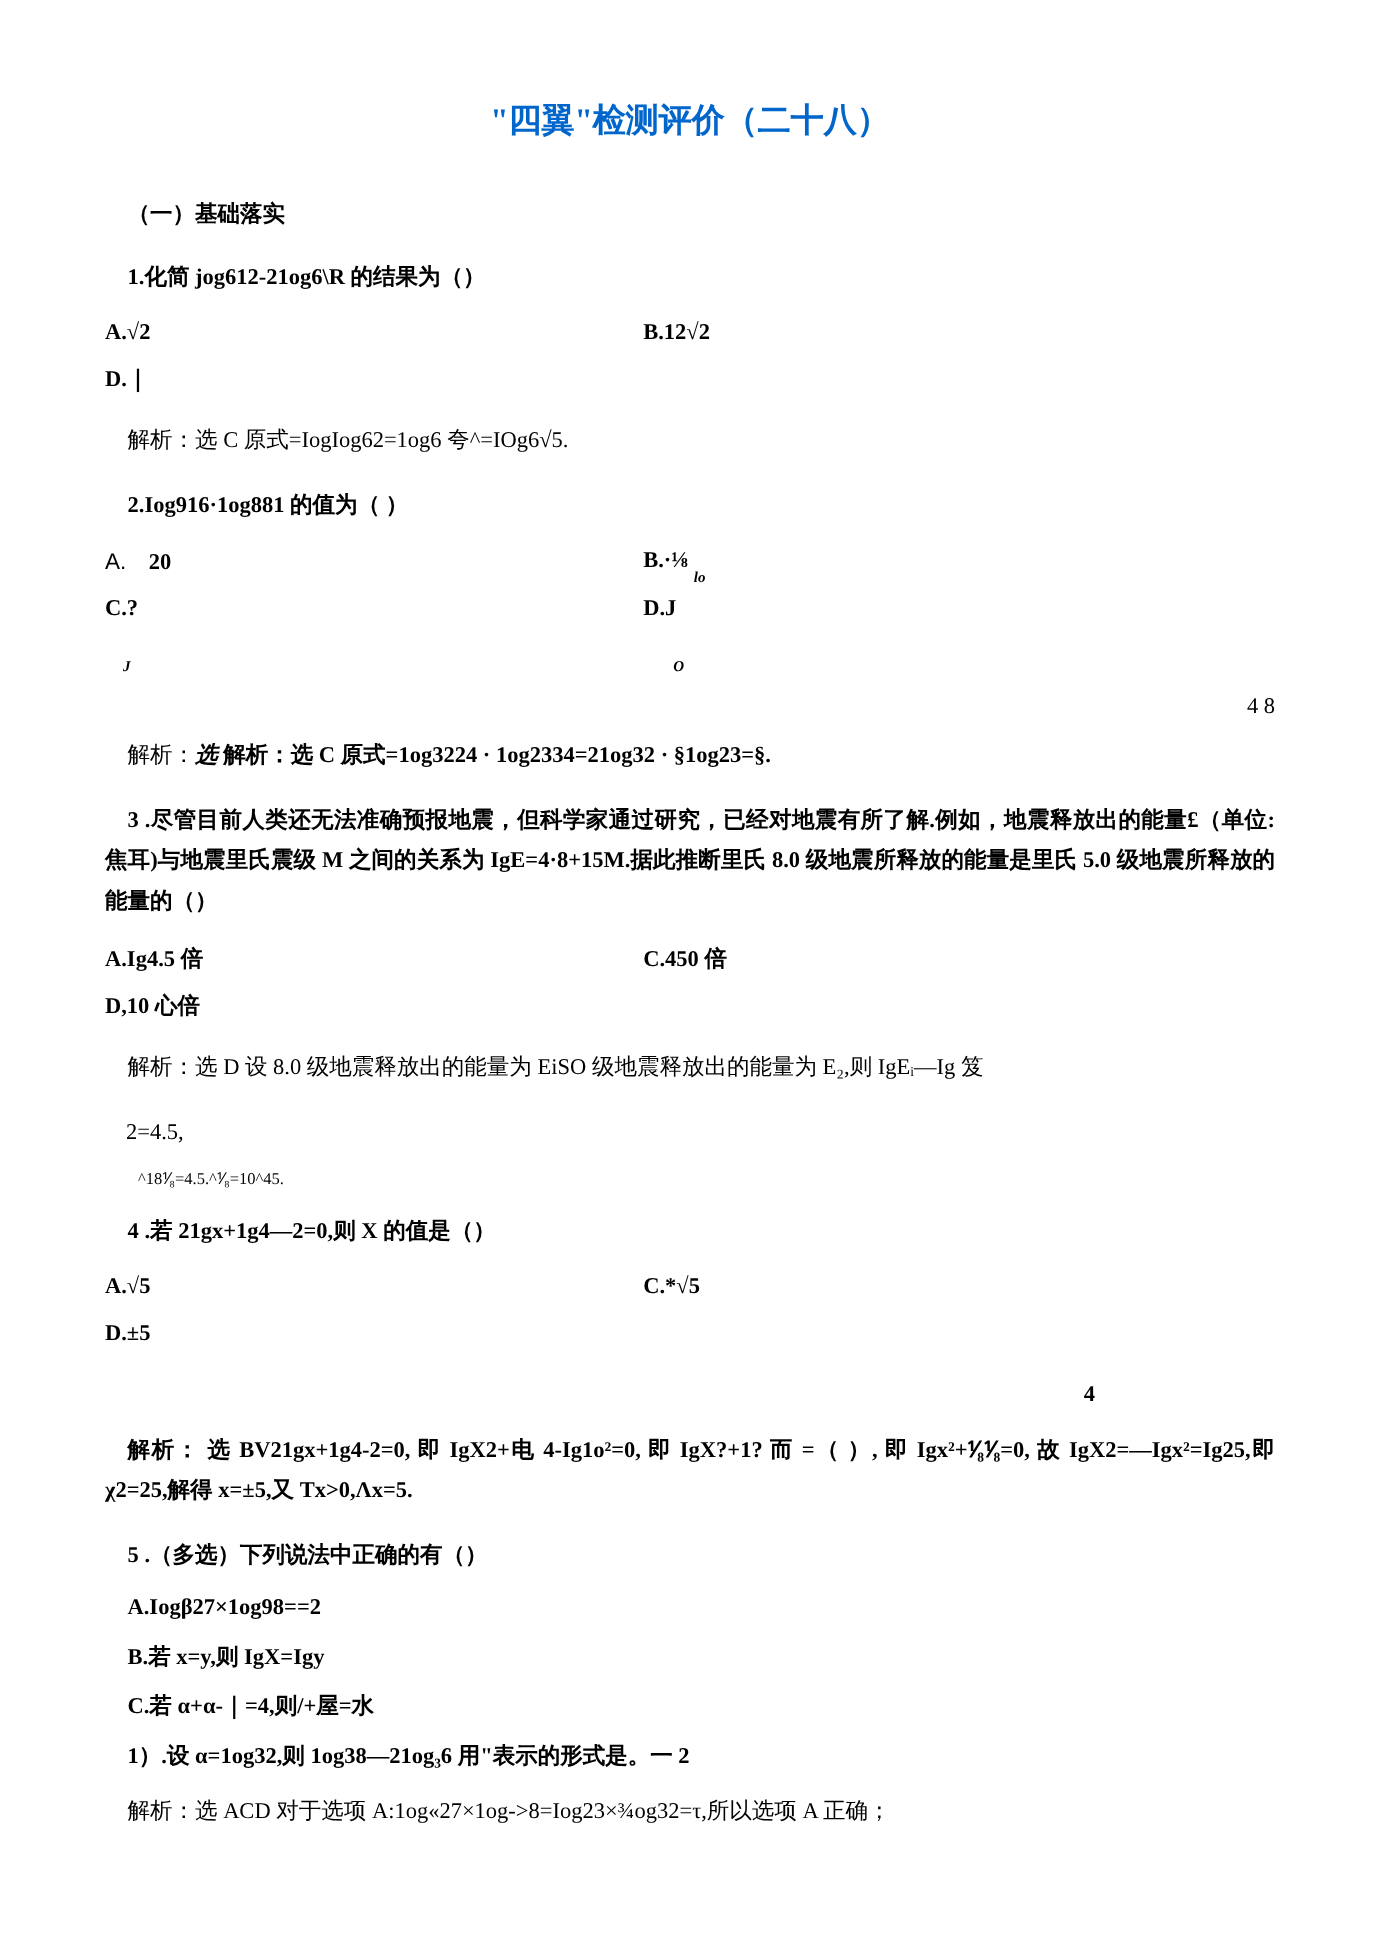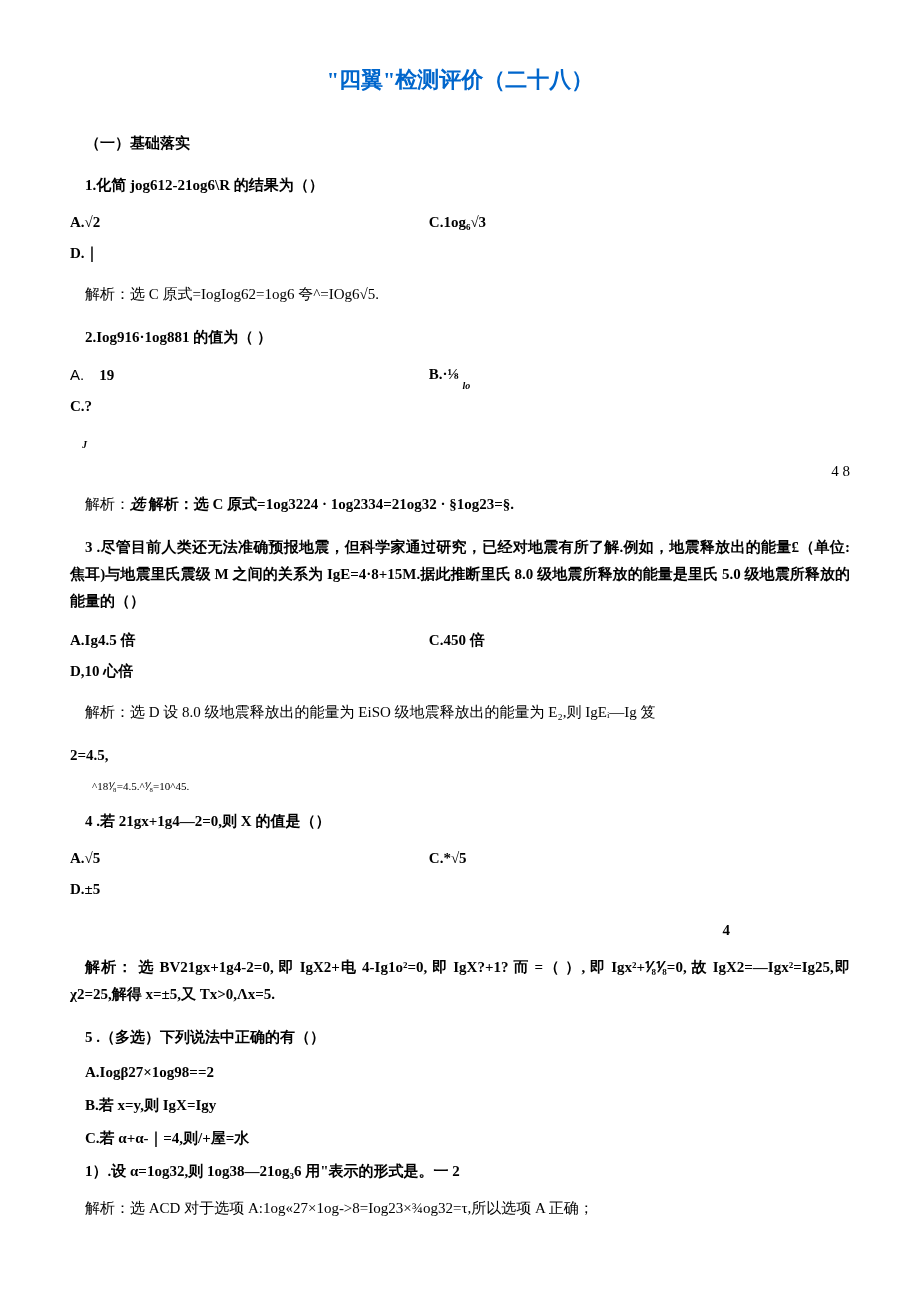--- a/index.html
+++ b/index.html
@@ -24,22 +24,22 @@
       font-weight: bold;
       margin: 15px 0;
       text-indent: 1em;
     }
     .q-stem {
       font-weight: bold;
       margin: 12px 0 8px 0;
       text-indent: 1em;
     }
     .q-stem-cont {
-      font-weight: bold;
-      margin: 0 0 8px 0;
+      font-weight: normal;
+      margin: 0 0 8px 14px;
     }
     .opts {
       display: flex;
       flex-wrap: wrap;
       margin: 6px 0 12px 0;
     }
     .opt {
       width: 46%;
       font-weight: bold;
       padding: 2px 0;
@@ -84,38 +84,42 @@
 </head>
 <body>
 
 <div class="title">"四翼"检测评价（二十八）</div>
 
 <div class="section-head">（一）基础落实</div>
 
 <div class="q-stem">1.化简 jog612-21og6\R 的结果为（）</div>
 <div class="opts">
   <div class="opt">A.√2</div>
-  <div class="opt">C.1og₆√3</div>
+  <div class="opt">B.12√2</div>
   <div class="opt">D.｜</div>
 </div>
 <div class="explain">解析：选 C 原式=IogIog62=1og6 夸^=IOg6√5.</div>
 
 <div class="q-stem">2.Iog916·1og881 的值为（      ）</div>
 <div class="opts">
   <div class="opt">
     <span style="font-weight:normal;font-family:Arial,sans-serif;">A.</span>
-    &nbsp;&nbsp;&nbsp;<span>19</span>
+    &nbsp;&nbsp;&nbsp;<span>20</span>
   </div>
   <div class="opt">
     <span>B.·⅛</span>
     <span class="sub-frac">lo</span>
   </div>
   <div class="opt">
     <span>C.?</span><br>
     <span class="sub-frac" style="margin-left:12px;">J</span>
+  </div>
+  <div class="opt">
+    <span>D.J</span><br>
+    <span class="sub-frac" style="margin-left:20px;">O</span>
   </div>
 </div>
 <div class="right-num-48 tight">4            8</div>
 <div class="explain">
   <span><span style="font-weight:normal">解析：</span><span style="font-style:italic;font-weight:bold;">选</span> <span class="bold">解析：选 C 原式=1og3224 · 1og2334=21og32 · §1og23=§.</span></span>
 </div>
 
 <div class="para bold" style="text-align:justify;">3 .尽管目前人类还无法准确预报地震，但科学家通过研究，已经对地震有所了解.例如，地震释放出的能量£（单位: 焦耳)与地震里氏震级 M 之间的关系为 IgE=4·8+15M.据此推断里氏 8.0 级地震所释放的能量是里氏 5.0 级地震所释放的能量的（）</div>
 <div class="opts">
   <div class="opt">A.Ig4.5 倍</div>

